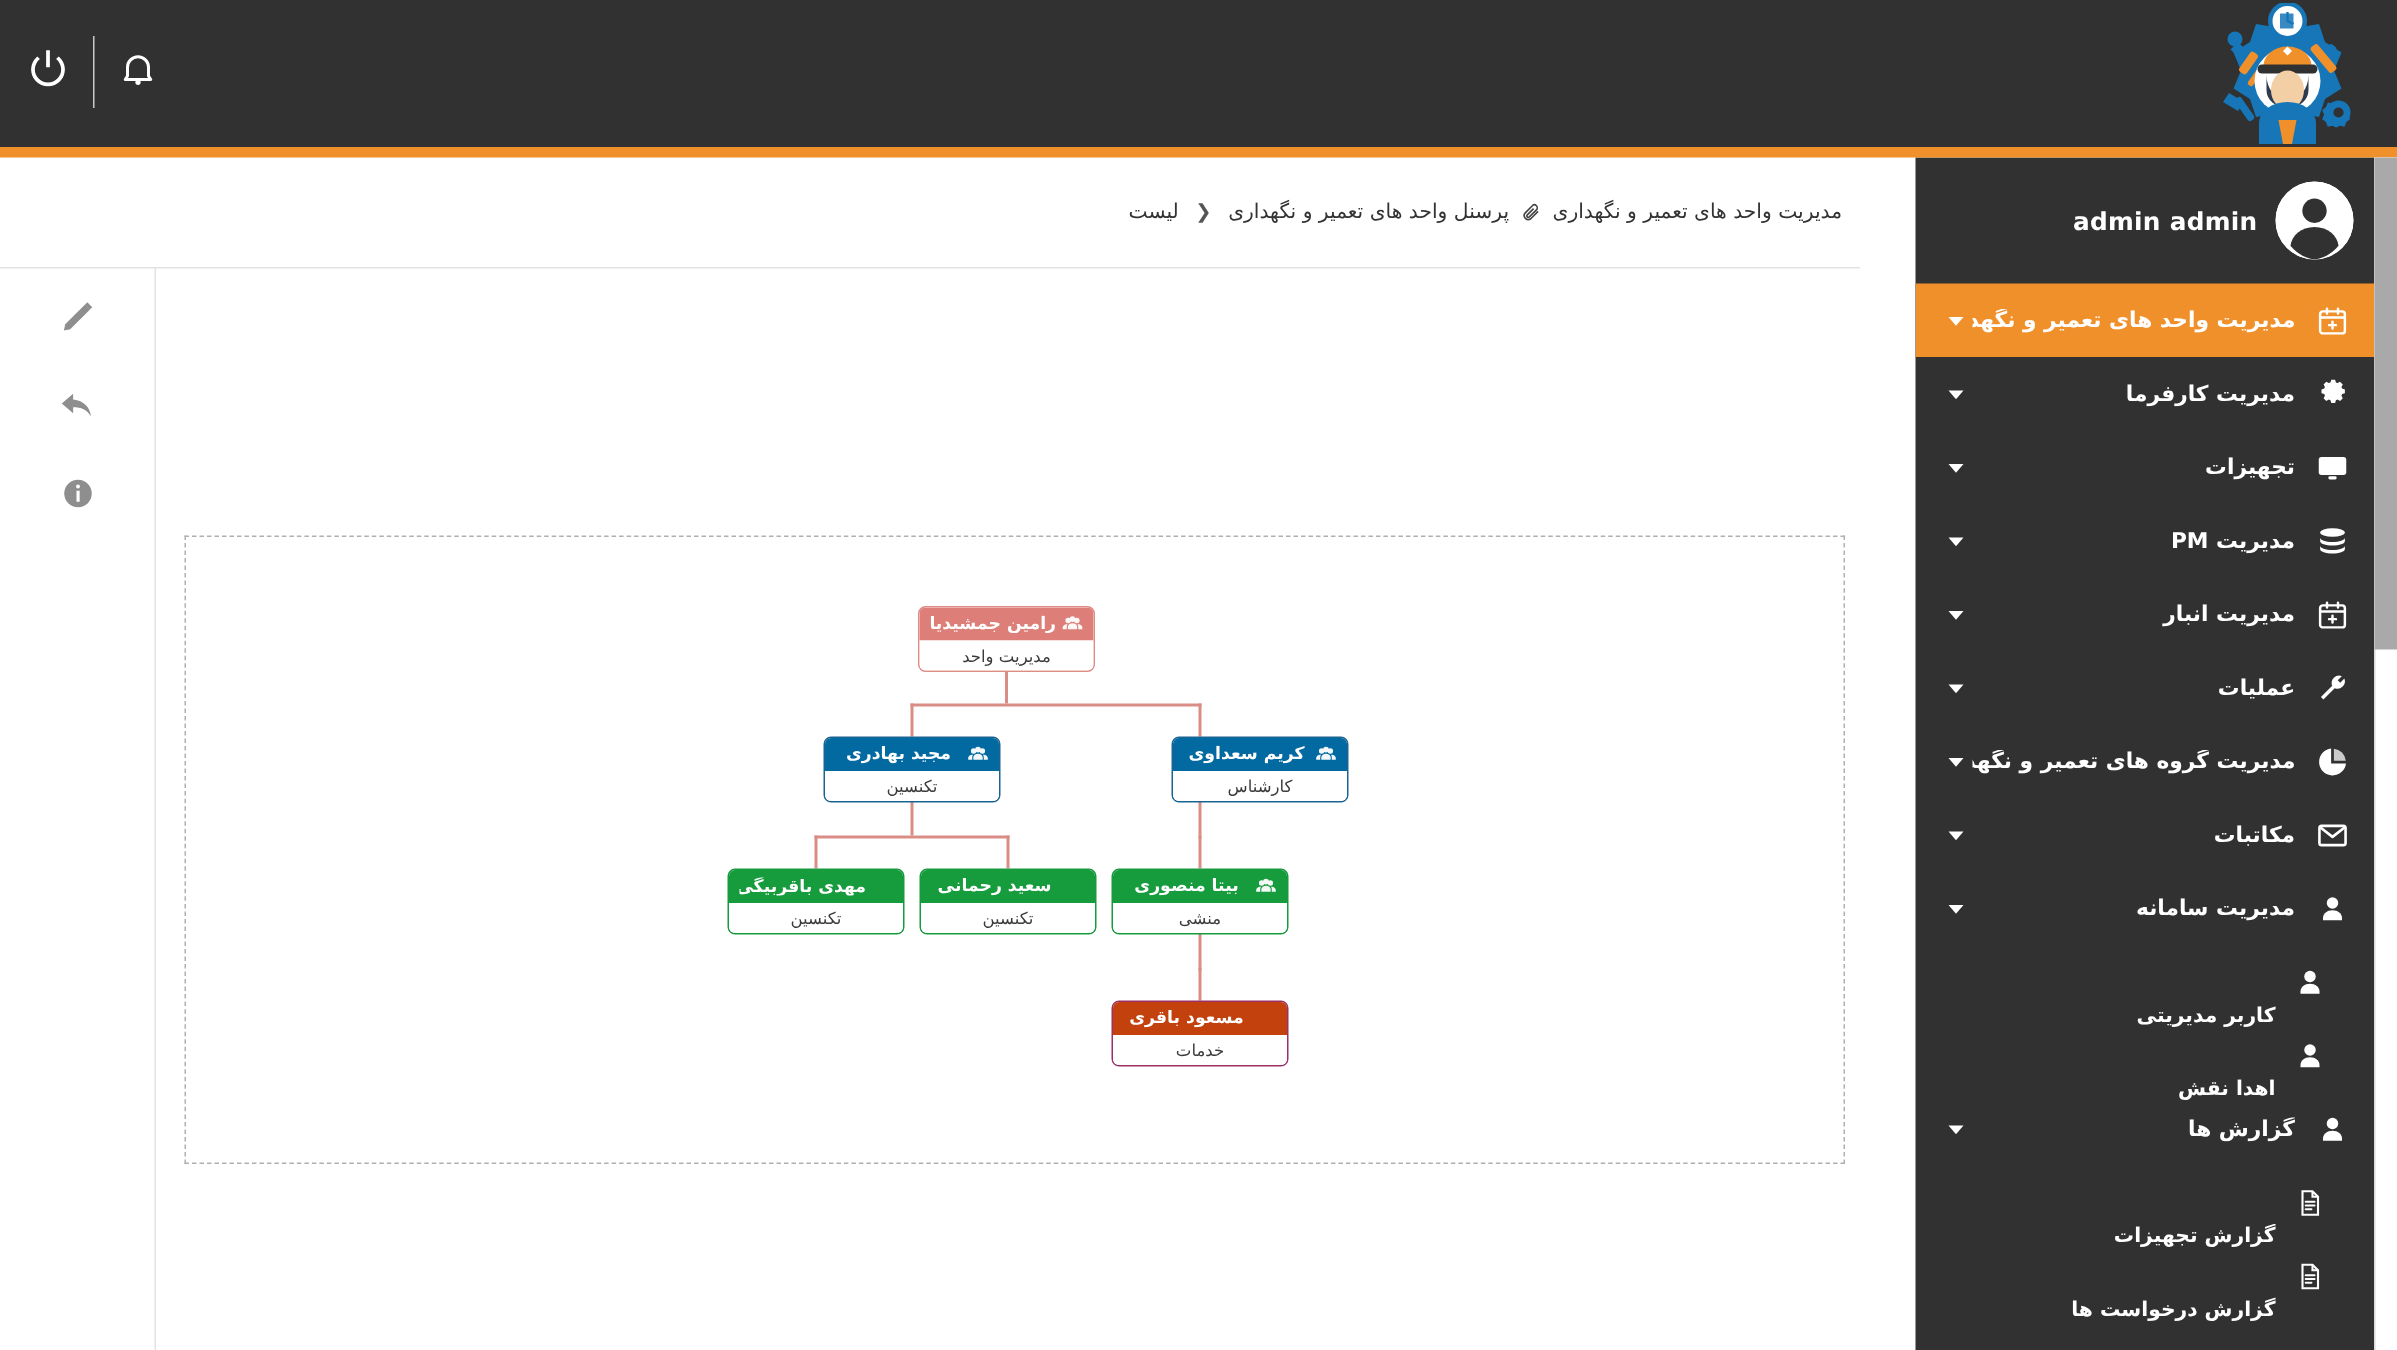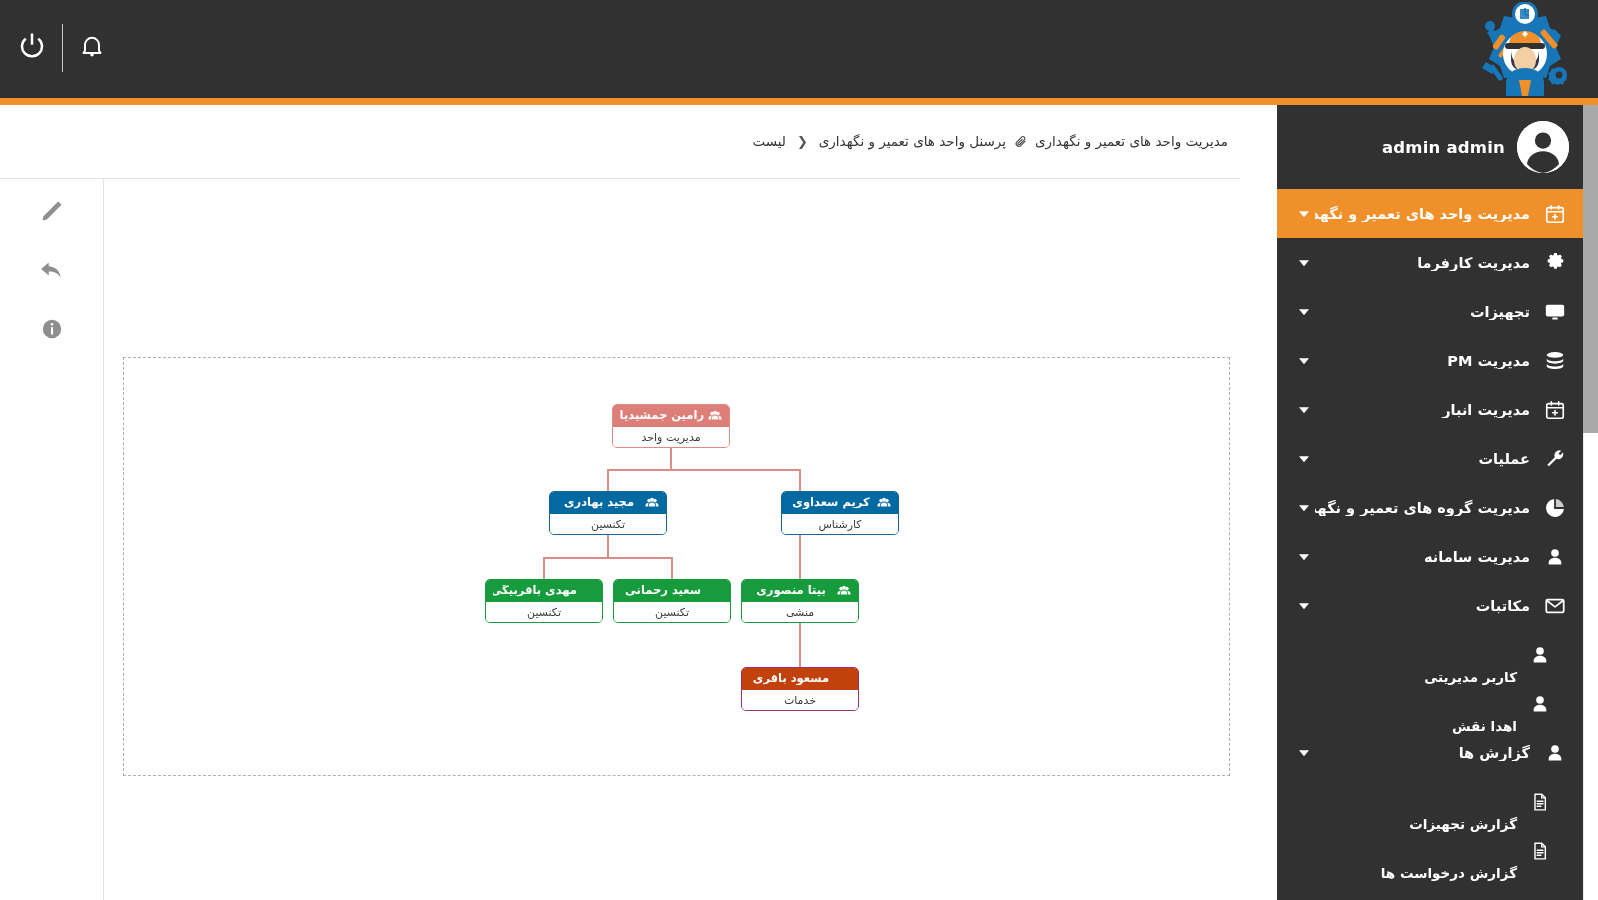--- a/index.html
+++ b/index.html
@@ -423,40 +423,40 @@
         </span>
         <span class="nav-label">مدیریت گروه های تعمیر و نگهداری</span>
         <span class="nav-caret">
           <svg width="12" height="12" viewBox="0 0 12 12" fill="currentColor">
             <path d="M1 3.3h10L6 9.2z"></path>
           </svg>
         </span>
       </div>
       <div class="nav-item">
         <span class="nav-ico">
+          <svg width="22" height="22" viewBox="0 0 24 24" fill="none" stroke="currentColor" stroke-width="1.9">
+            <rect x="2.5" y="5" width="19" height="14" rx="1.6"></rect>
+            <path d="M3 6l9 7 9-7" stroke-linejoin="round"></path>
+          </svg>
+        </span>
+        <span class="nav-label">مکاتبات</span>
+        <span class="nav-caret">
+          <svg width="12" height="12" viewBox="0 0 12 12" fill="currentColor">
+            <path d="M1 3.3h10L6 9.2z"></path>
+          </svg>
+        </span>
+      </div>
+      <div class="nav-item">
+        <span class="nav-ico">
           <svg width="20" height="20" viewBox="0 0 24 24" fill="currentColor">
             <circle cx="12" cy="7.2" r="4.6"></circle>
             <path d="M12 13c-4.3 0-7.6 2.7-7.6 6.1V21h15.2v-1.9C19.6 15.7 16.3 13 12 13z"></path>
           </svg>
         </span>
         <span class="nav-label">مدیریت سامانه</span>
-        <span class="nav-caret">
-          <svg width="12" height="12" viewBox="0 0 12 12" fill="currentColor">
-            <path d="M1 3.3h10L6 9.2z"></path>
-          </svg>
-        </span>
-      </div>
-      <div class="nav-item">
-        <span class="nav-ico">
-          <svg width="22" height="22" viewBox="0 0 24 24" fill="none" stroke="currentColor" stroke-width="1.9">
-            <rect x="2.5" y="5" width="19" height="14" rx="1.6"></rect>
-            <path d="M3 6l9 7 9-7" stroke-linejoin="round"></path>
-          </svg>
-        </span>
-        <span class="nav-label">مکاتبات</span>
         <span class="nav-caret">
           <svg width="12" height="12" viewBox="0 0 12 12" fill="currentColor">
             <path d="M1 3.3h10L6 9.2z"></path>
           </svg>
         </span>
       </div>
       <div class="nav-item sub">
         <span class="nav-ico">
           <svg width="20" height="20" viewBox="0 0 24 24" fill="currentColor">
             <circle cx="12" cy="7.2" r="4.6"></circle>

